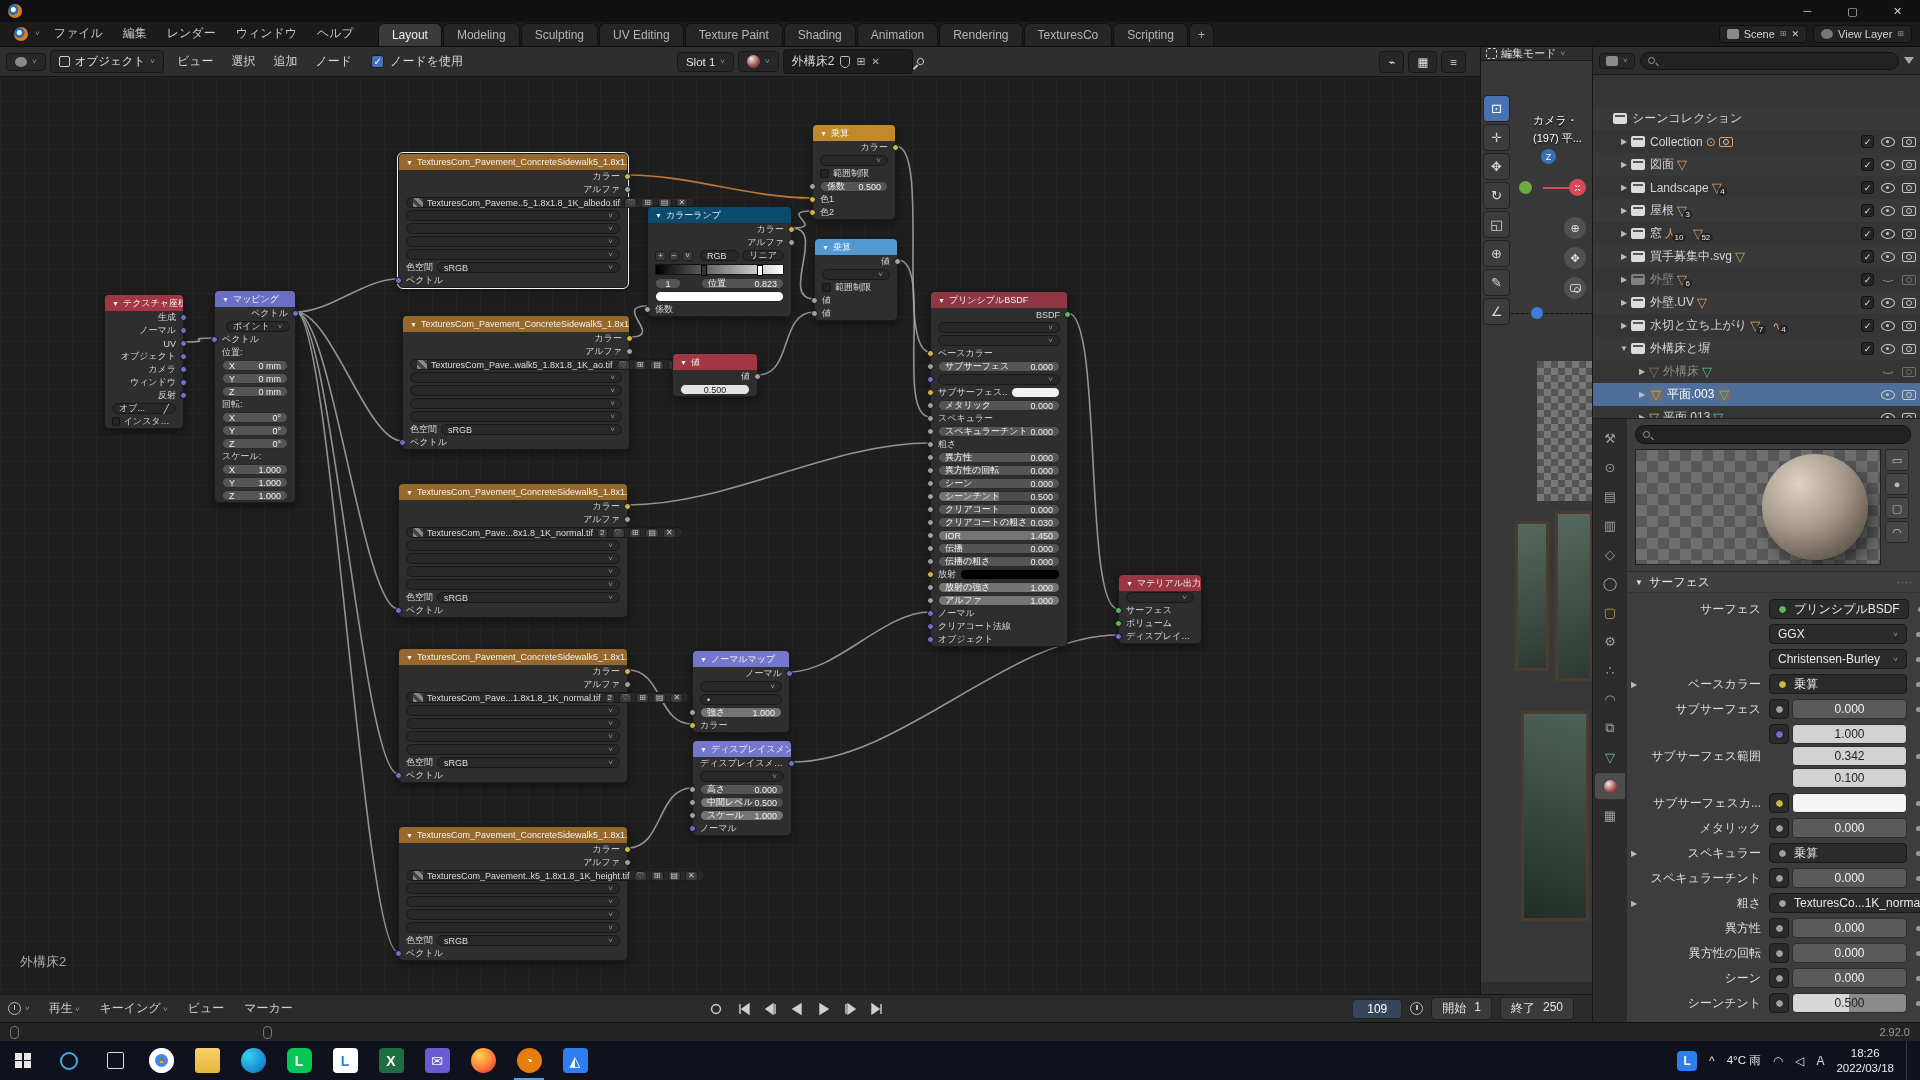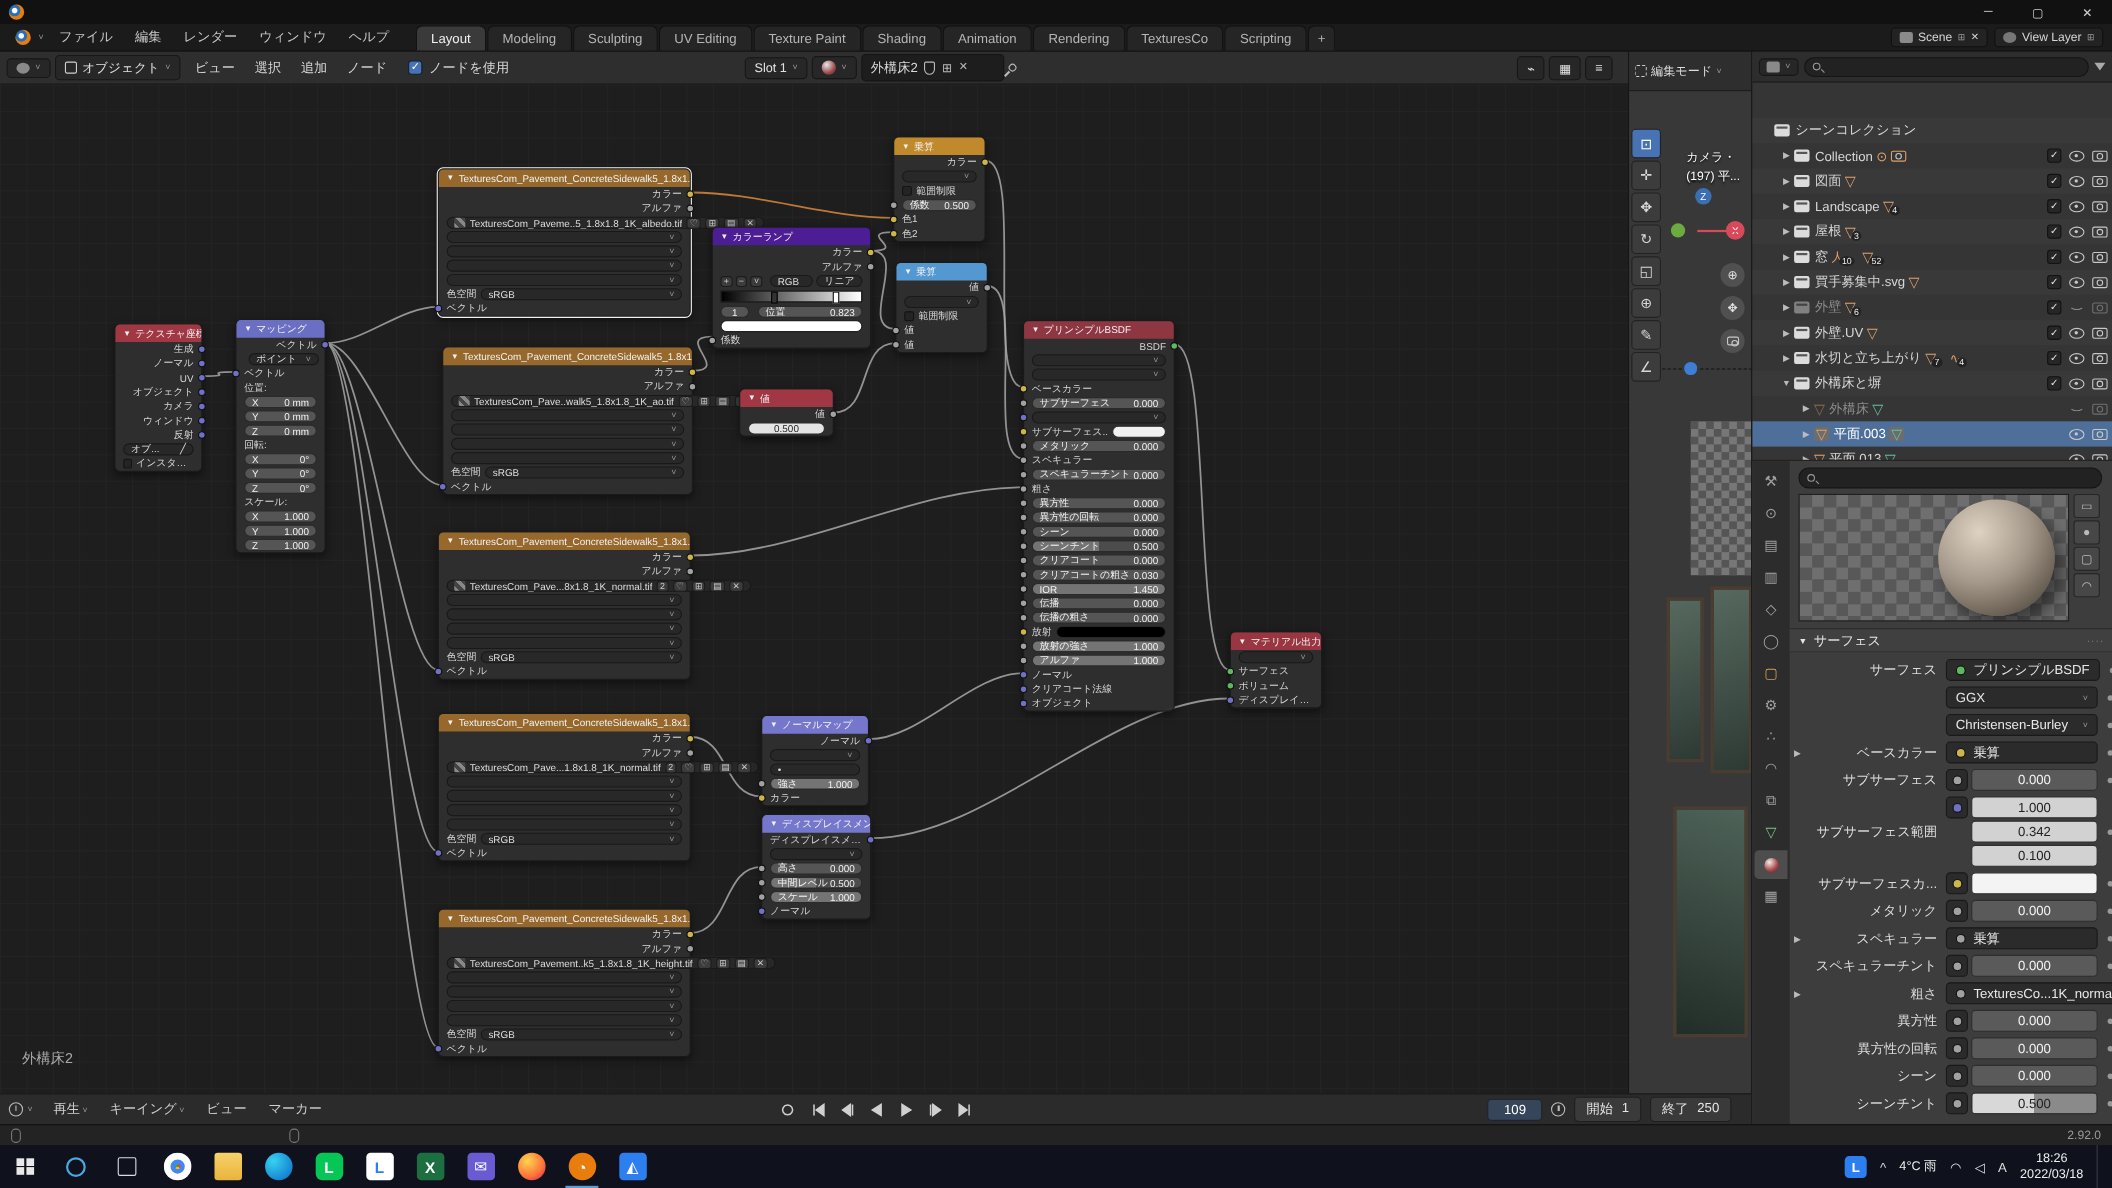--- a/index.html
+++ b/index.html
@@ -55,21 +55,21 @@
   .imgicon{width:10px;height:9px;background:linear-gradient(45deg,#888 25%,#444 25% 50%,#888 50% 75%,#444 75%);border-radius:1px}
   .chip{background:#3c3c3c;border:1px solid #1c1c1c;border-radius:3px;padding:0 2px;height:10px;display:flex;align-items:center;font-size:8px;color:#ccc}
   .gradbar{flex:1;height:11px;border:1px solid #141414;background:linear-gradient(90deg,#000,#fff);position:relative;border-radius:1px}
   .handle{position:absolute;top:0;width:6px;height:11px;border:1px solid #000}
   .tooltip{position:absolute;background:rgba(22,22,22,.97);border:1px solid #060606;border-radius:4px;padding:7px 11px;font-size:12px;line-height:1.55;white-space:nowrap;box-shadow:0 4px 10px rgba(0,0,0,.5);z-index:50}
   .tooltip .l2{color:#9a9a9a}
   .tooltip .hl{color:#6ba0e8}
   #canvas-label{position:absolute;left:20px;top:876px;font-size:13px;color:#aaa}
   
   #vstrip{position:absolute;left:1480px;top:47px;width:112px;height:947px;background:#2d2d2d;border-left:1px solid #151515;overflow:hidden}
-  #vstrip-header{height:36px;background:#2e2e2e;border-bottom:1px solid #191919;display:flex;align-items:center;gap:4px;padding:0 5px;font-size:11px;color:#ddd}
+  #vstrip-header{height:14px;background:#2e2e2e;border-bottom:1px solid #191919;display:flex;align-items:center;gap:4px;padding:0 5px;font-size:11px;color:#ddd}
   #vp-body{position:relative;height:921px;background:#383838}
   #vp-tools{position:absolute;left:2px;top:34px;display:flex;flex-direction:column;gap:2px;z-index:5}
   .vtool{width:27px;height:27px;background:#3c3c3c;border:1px solid #222;border-radius:4px;display:flex;align-items:center;justify-content:center;color:#d8d8d8;font-size:13px}
   .vtool.active{background:#4772b3;color:#fff}
   .navbtn{position:absolute;width:22px;height:22px;border-radius:50%;background:rgba(100,100,100,.55);display:flex;align-items:center;justify-content:center;color:#e5e5e5;font-size:11px}
   .gizball{position:absolute;border-radius:50%;font-size:9px;color:#fff;display:flex;align-items:center;justify-content:center}
   .vp-img{position:absolute;background:linear-gradient(160deg,#56695f,#2d3a33);border:3px solid #4a3c30}
   .checker{background:conic-gradient(#777 0 25%,#555 0 50%,#777 0 75%,#555 0) 0 0/14px 14px}
   
   #outliner{position:absolute;left:1592px;top:47px;width:328px;height:372px;background:#353535;border-left:1px solid #151515;border-bottom:1px solid #202020;overflow:hidden}
@@ -703,21 +703,21 @@
             <span class="sp"></span>
             <span class="caret">˅</span>
           </div>
         </div>
         <div class="nrow">
           <span class="sock l" style="background: rgb(112, 112, 200);"></span>
           <span class="lab">ベクトル</span>
         </div>
       </div>
       <div class="node" style="left: 647px; top: 129px; width: 145px;">
-        <div class="nheader" style="background: #4c1d95;">
+        <div class="nheader" style="background: #0c4a6e;">
           <span class="tri">▼</span>
           <span>カラーランプ</span>
         </div>
         <div class="nrow r">
           <span class="lab">カラー</span>
           <span class="sock rr" style="background: rgb(205, 181, 74);"></span>
         </div>
         <div class="nrow r">
           <span class="lab">アルファ</span>
           <span class="sock rr" style="background: rgb(161, 161, 161);"></span>
@@ -736,21 +736,21 @@
         <div class="nrow" style="height: 15px;">
           <div class="gradbar">
             <span class="handle" style="left: calc(38% - 3px); background: rgb(51, 51, 51);"></span>
             <span class="handle" style="left: calc(82% - 3px); background: rgb(255, 255, 255);"></span>
           </div>
         </div>
         <div class="nrow">
           <div class="val" style="flex: 0 0 26px; justify-content: center;">
             <span>1</span>
           </div>
-          <div class="val" style="margin-left: 8px;">
+          <div class="val" style="margin-left: 20px;">
             <span class="lab">位置</span>
             <span class="sp"></span>
             <span>0.823</span>
           </div>
         </div>
         <div class="nrow">
           <div class="val" style="background: rgb(255, 255, 255); border: 1px solid rgb(34, 34, 34);"></div>
         </div>
         <div class="nrow">
           <span class="sock l" style="background: rgb(161, 161, 161);"></span>

